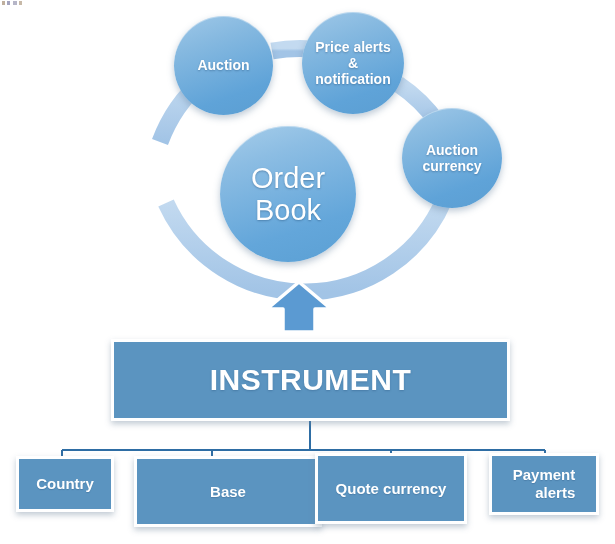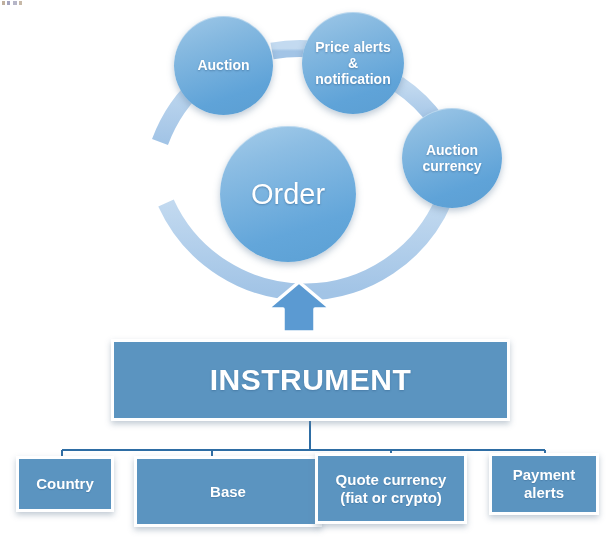--- a/index.html
+++ b/index.html
@@ -122,21 +122,21 @@
   }
 
   .box-leaf {
     font-size: 15px;
     font-weight: 600;
     text-shadow: 0 1px 1px rgba(40,80,120,0.3);
   }
   .box-country  { left: 16px;  top: 456px; width: 98px;  height: 56px; }
   .box-base     { left: 134px; top: 456px; width: 188px; height: 71px; }
   .box-quote    { left: 315px; top: 453px; width: 152px; height: 71px; }
-  .box-payment  { left: 489px; top: 453px; width: 110px; height: 62px; }
+  .box-payment  { left: 489px; top: 453px; width: 110px; height: 62px; text-align: right; }
 
   .artifact {
     position: absolute;
     left: 2px; top: 1px;
     width: 26px; height: 4px;
     background: linear-gradient(90deg,#8b6f4e 0 11%, #ffffff 11% 20%, #5a5a8a 20% 30%,
                 #ffffff 30% 44%, #7a7a9a 44% 56%, #ffffff 56% 66%, #9a8060 66% 78%,
                 #ffffff 78% 100%);
     opacity: 0.55;
     z-index: 9;
@@ -178,21 +178,21 @@
 
     <div class="node node-sat node-alerts">
       <span class="node-label"><span>Price alerts</span><br><span>&amp;</span><br><span>notification</span></span>
     </div>
 
     <div class="node node-sat node-screen">
       <span class="node-label"><span>Auction</span><br><span>currency</span></span>
     </div>
 
     <div class="node node-center">
-      <span class="node-label"><span>Order</span><br></span>
+      <span class="node-label"><span>Order</span><br><span>Book</span></span>
     </div>
   </div>
 
   <svg class="arrow-up" viewBox="0 0 68 55">
     <path d="M 34 2 L 66 29 L 50 29 L 50 52 L 18 52 L 18 29 L 2 29 Z" fill="#5b9ad2" stroke="#ffffff" stroke-width="3.5" stroke-linejoin="round"></path>
   </svg>
 
   <div class="org-layer">
     <svg class="connector-svg" viewBox="0 0 615 214">
       <g stroke="#2e6da4" stroke-width="2.2" fill="none" shape-rendering="crispEdges">
@@ -214,21 +214,21 @@
 
     <div class="box box-leaf box-country" style="pointer-events:auto">
       <span class="box-label"><span>Country</span></span>
     </div>
 
     <div class="box box-leaf box-base" style="pointer-events:auto">
       <span class="box-label"><span>Base</span><br></span>
     </div>
 
     <div class="box box-leaf box-quote" style="pointer-events:auto">
-      <span class="box-label"><span>Quote currency</span><br><span>(fiat or crypto)</span></span>
+      <span class="box-label"><span>Quote currency</span><br></span>
     </div>
 
     <div class="box box-leaf box-payment" style="pointer-events:auto">
       <span class="box-label"><span>Payment</span><br><span>alerts</span></span>
     </div>
   </div>
 
 </div>
 
 </body></html>

